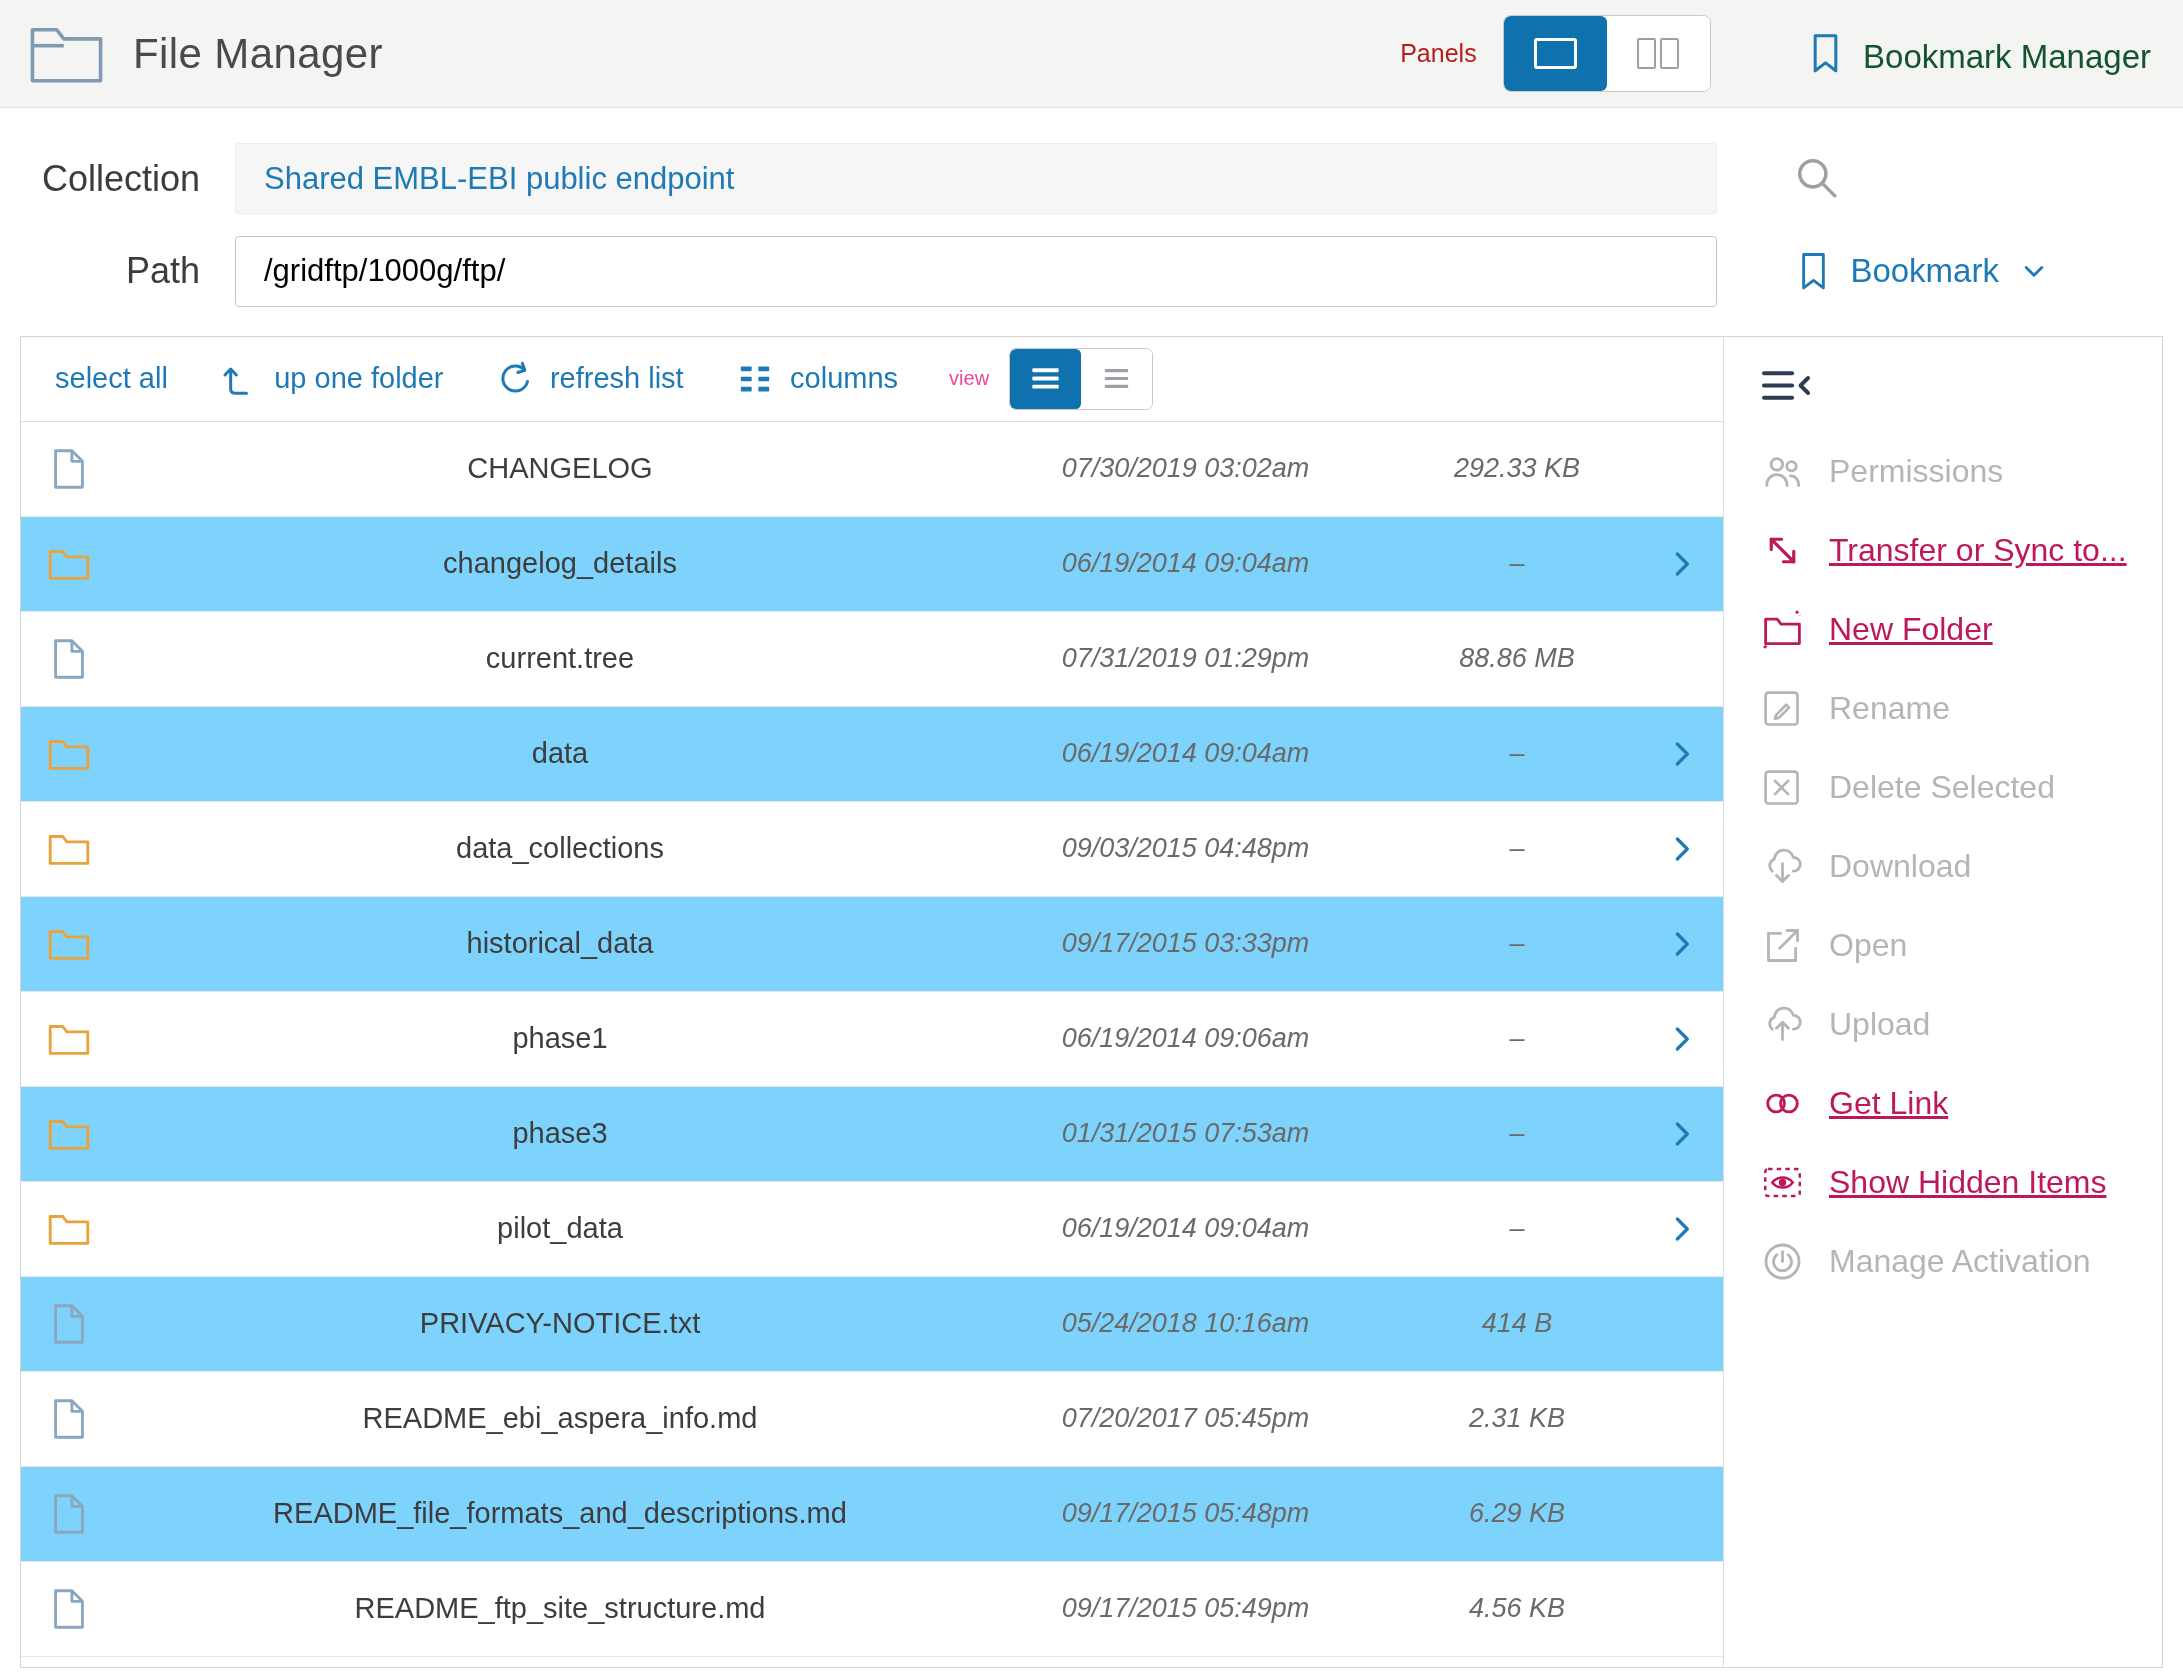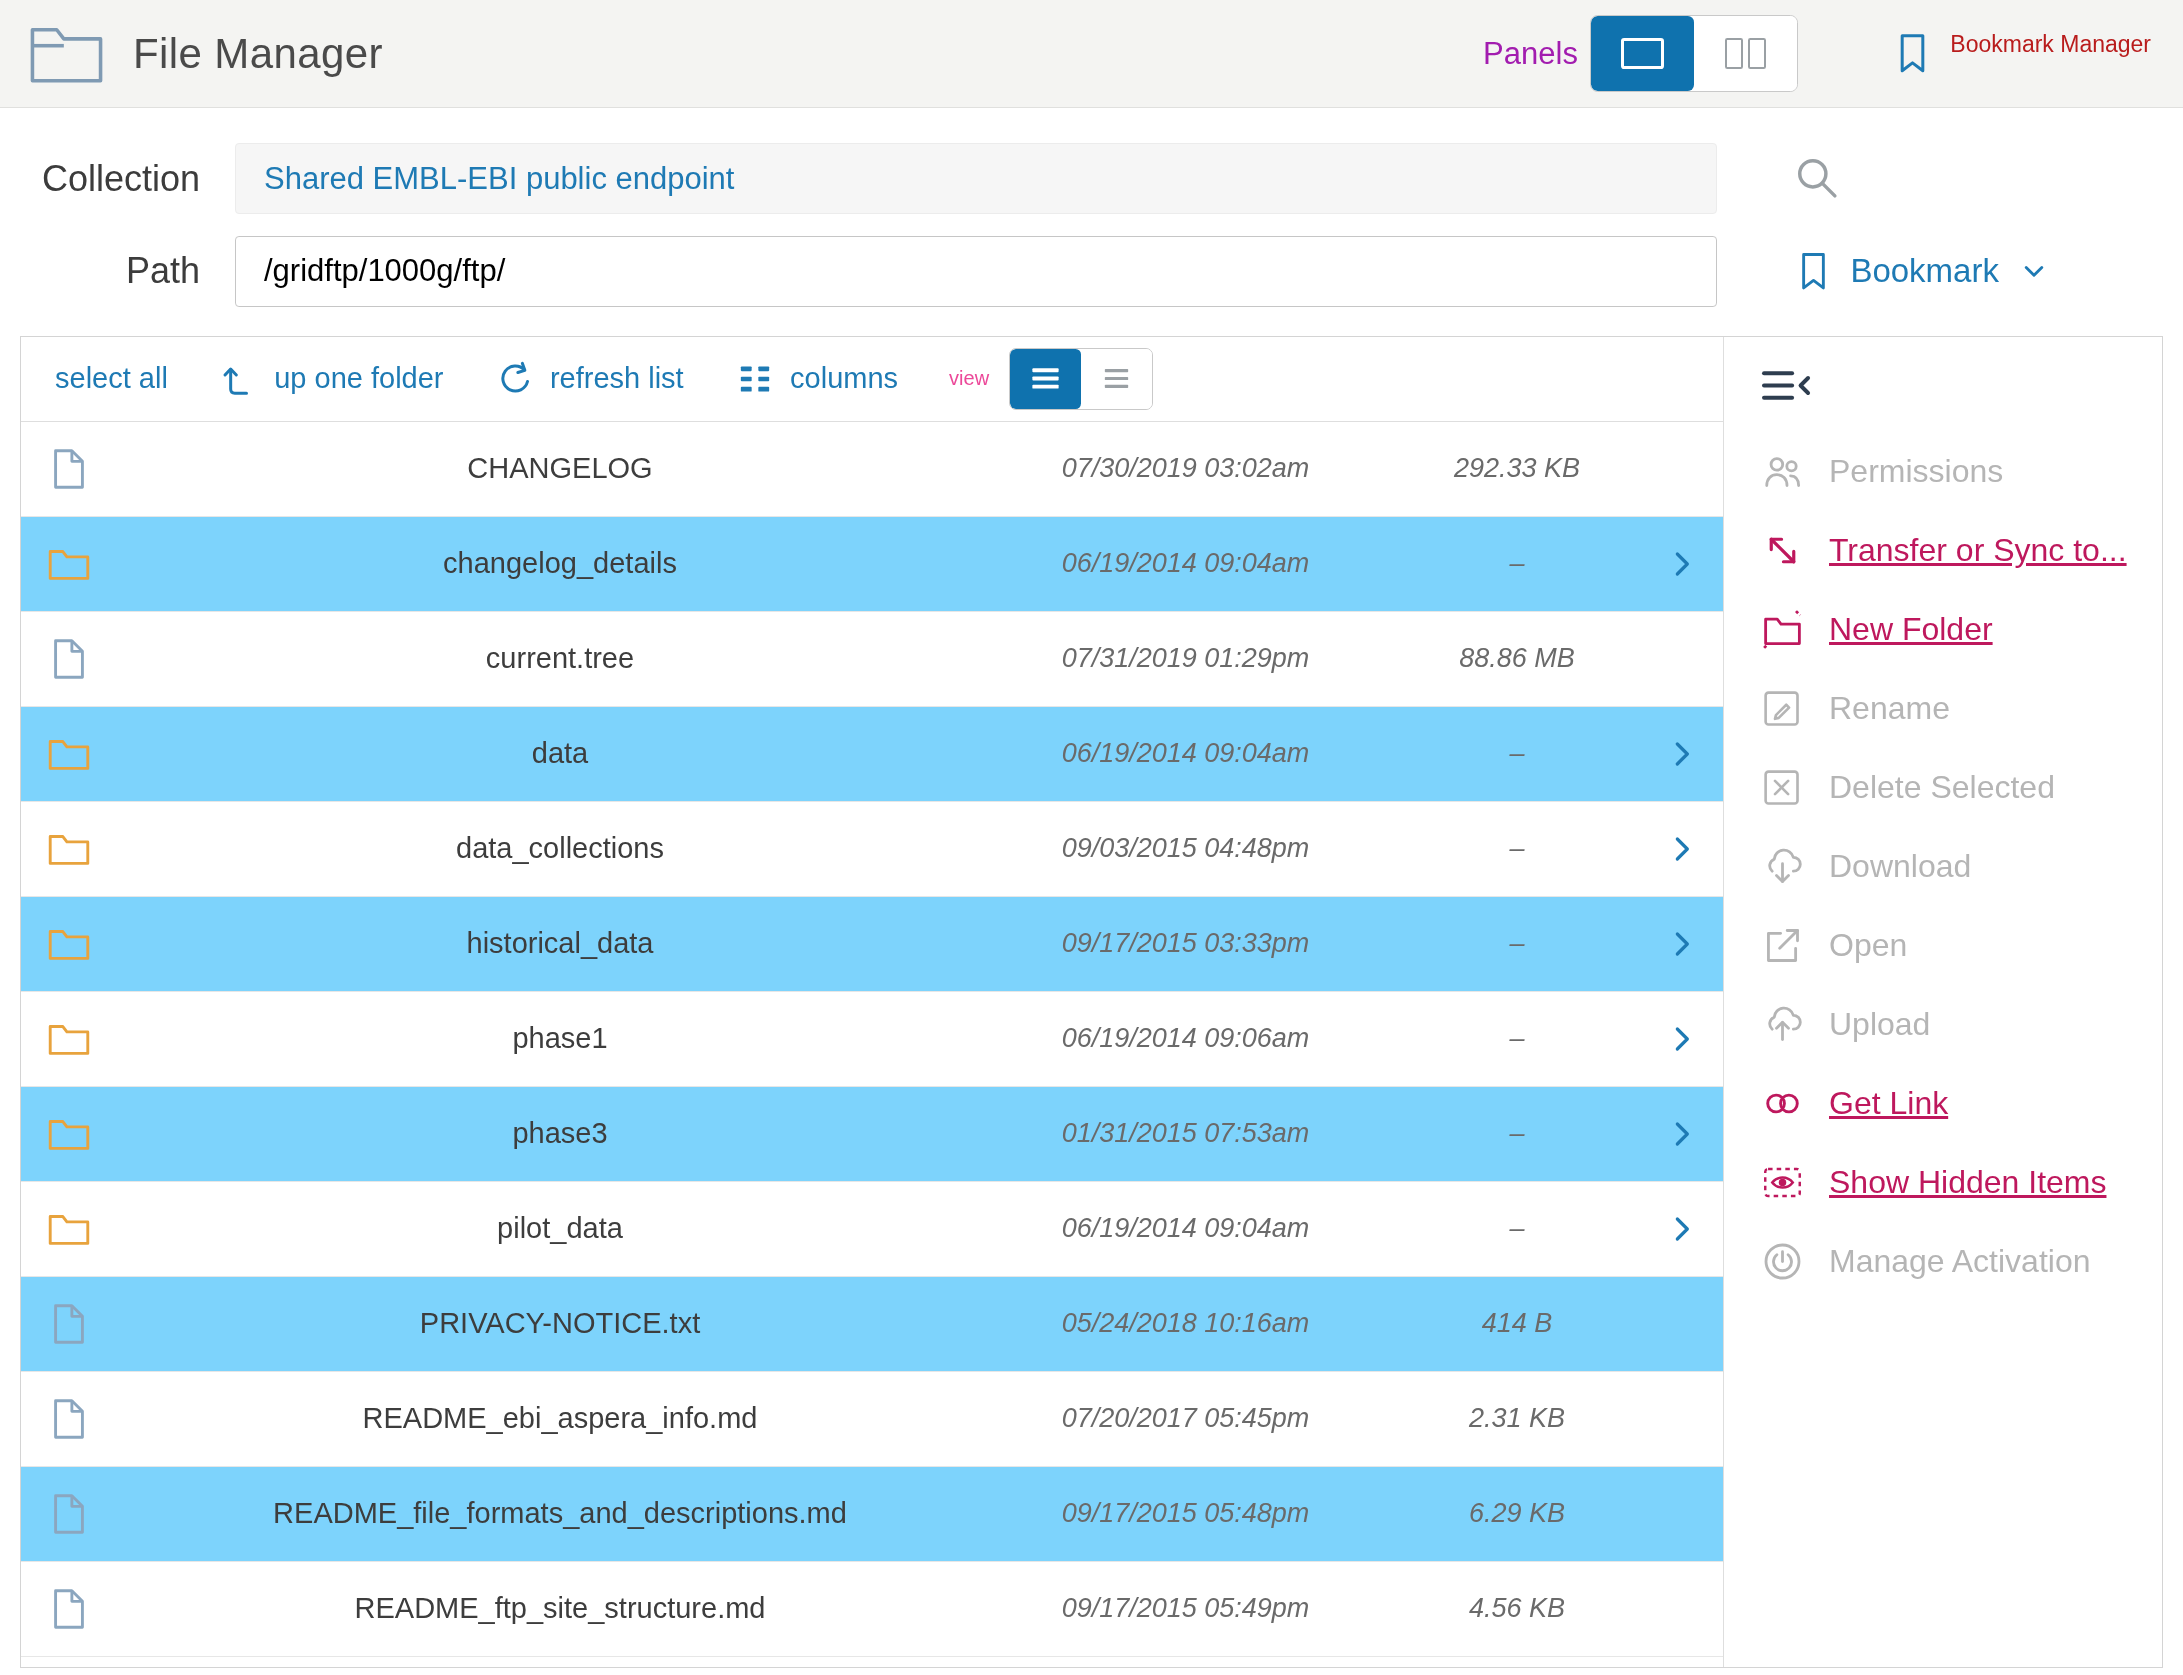--- a/index.html
+++ b/index.html
@@ -21,21 +21,21 @@
   }
   .logo-icon svg { width: 77px; height: 66px; display: block; }
   .page-title {
     font-size: 42px;
     font-weight: 500;
     color: #4a4a4a;
     margin-left: 28px;
     letter-spacing: 0.4px;
   }
   .header-spacer { flex: 1; }
-  .panels-label { font-size: 31px; color: #a21caf; margin-right: 12px; }
+  .panels-label { font-size: 25px; color: #b91c1c; margin-right: 26px; }
   .toggle-group {
     display: flex;
     background: #ffffff;
     border: 1.5px solid #c9c9c9;
     border-radius: 7.7px;
     overflow: hidden;
   }
   .toggle-btn {
     width: 103px;
     height: 75px;
@@ -45,25 +45,25 @@
     align-items: center;
     justify-content: center;
     cursor: pointer;
   }
   .toggle-btn.sel { background: #0f72ae; border-radius: 6.2px; }
   .p-single { width: 43px; height: 31px; border: 3.1px solid #ffffff; border-radius: 3.1px; }
   .p-dual { display: flex; gap: 4.6px; }
   .p-dual span { width: 18.5px; height: 31px; border: 2.3px solid #9aa0a4; border-radius: 2.3px; }
   .bookmark-manager {
     display: flex;
-    align-items: flex-start;
+    align-items: flex-end;
     gap: 15.4px;
     margin-left: 92px;
-    color: #b91c1c;
-    font-size: 23px;
+    color: #14532d;
+    font-size: 33px;
     cursor: pointer;
     text-decoration: none;
   }
   .bookmark-manager svg { width: 45px; height: 45px; }
 
   
   .location-bar {
     padding: 35px 31px 29px 31px;
     display: grid;
     grid-template-columns: 169px 1fr 400px;

